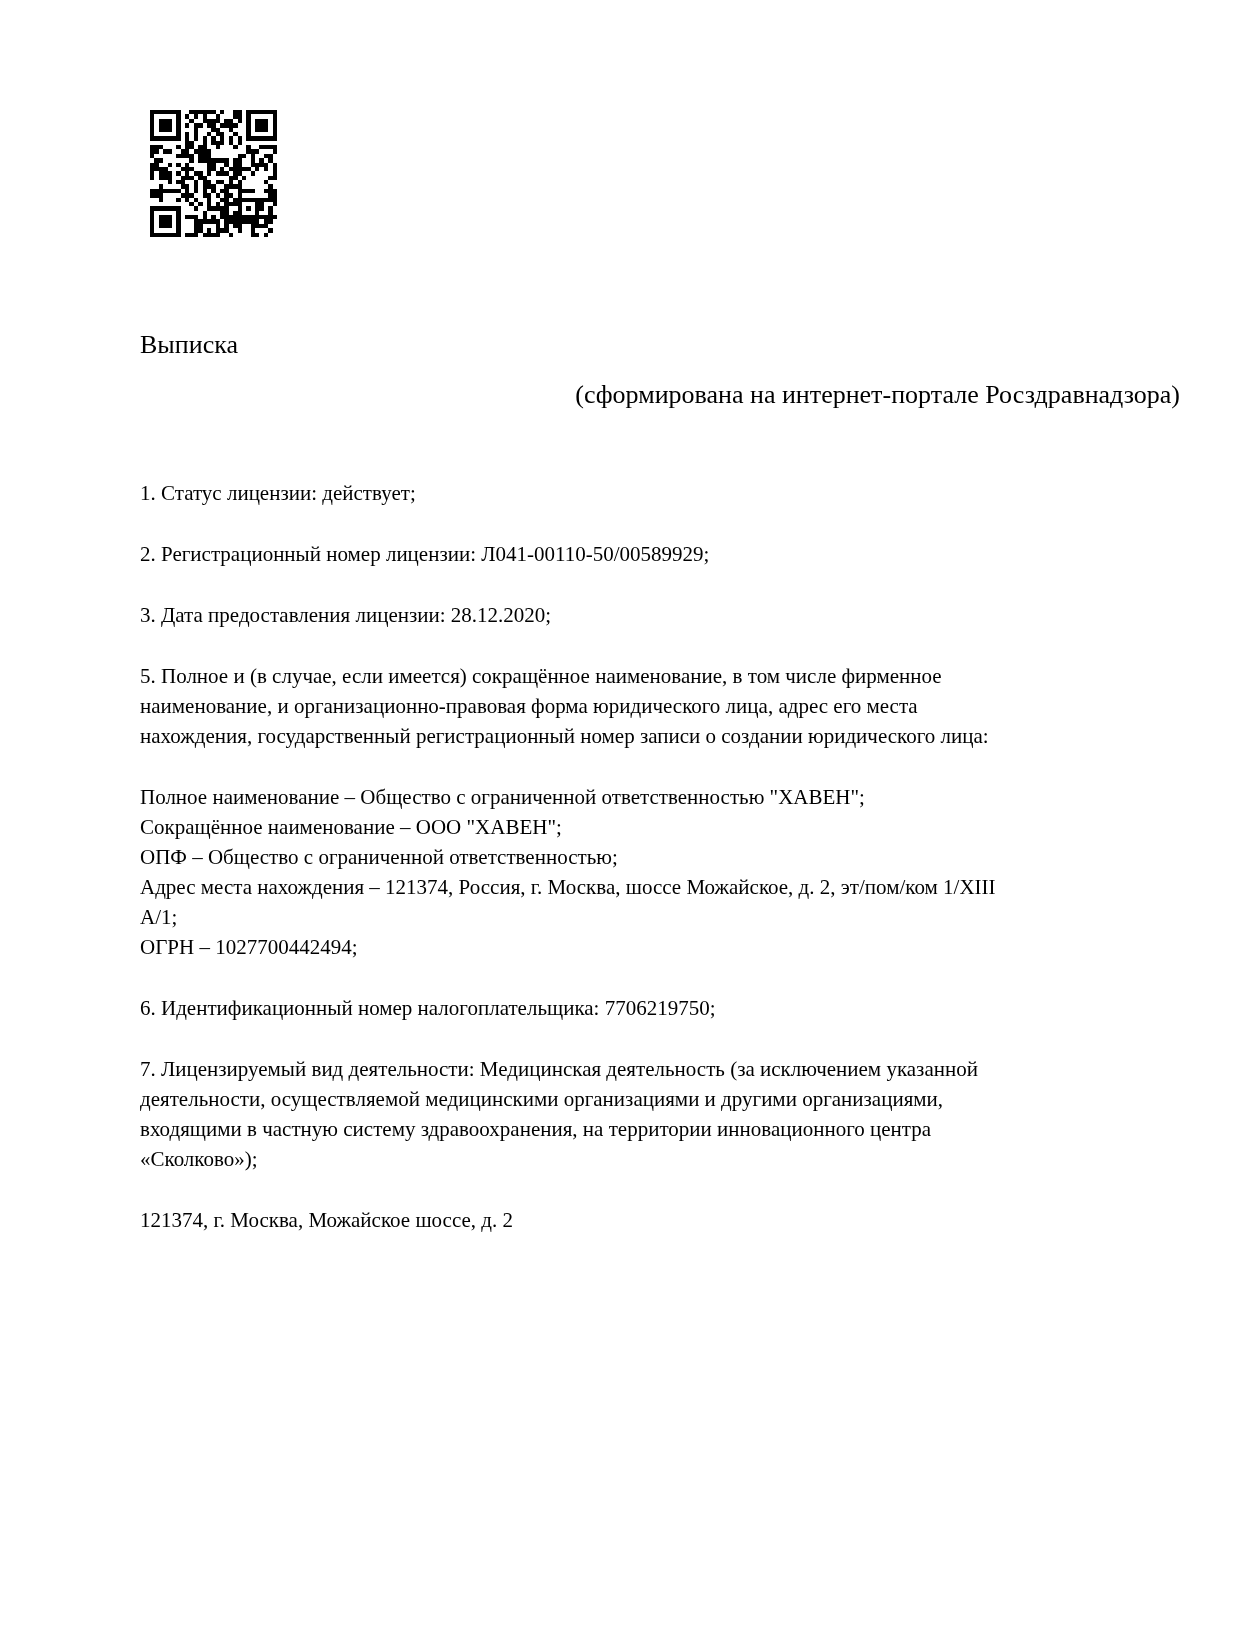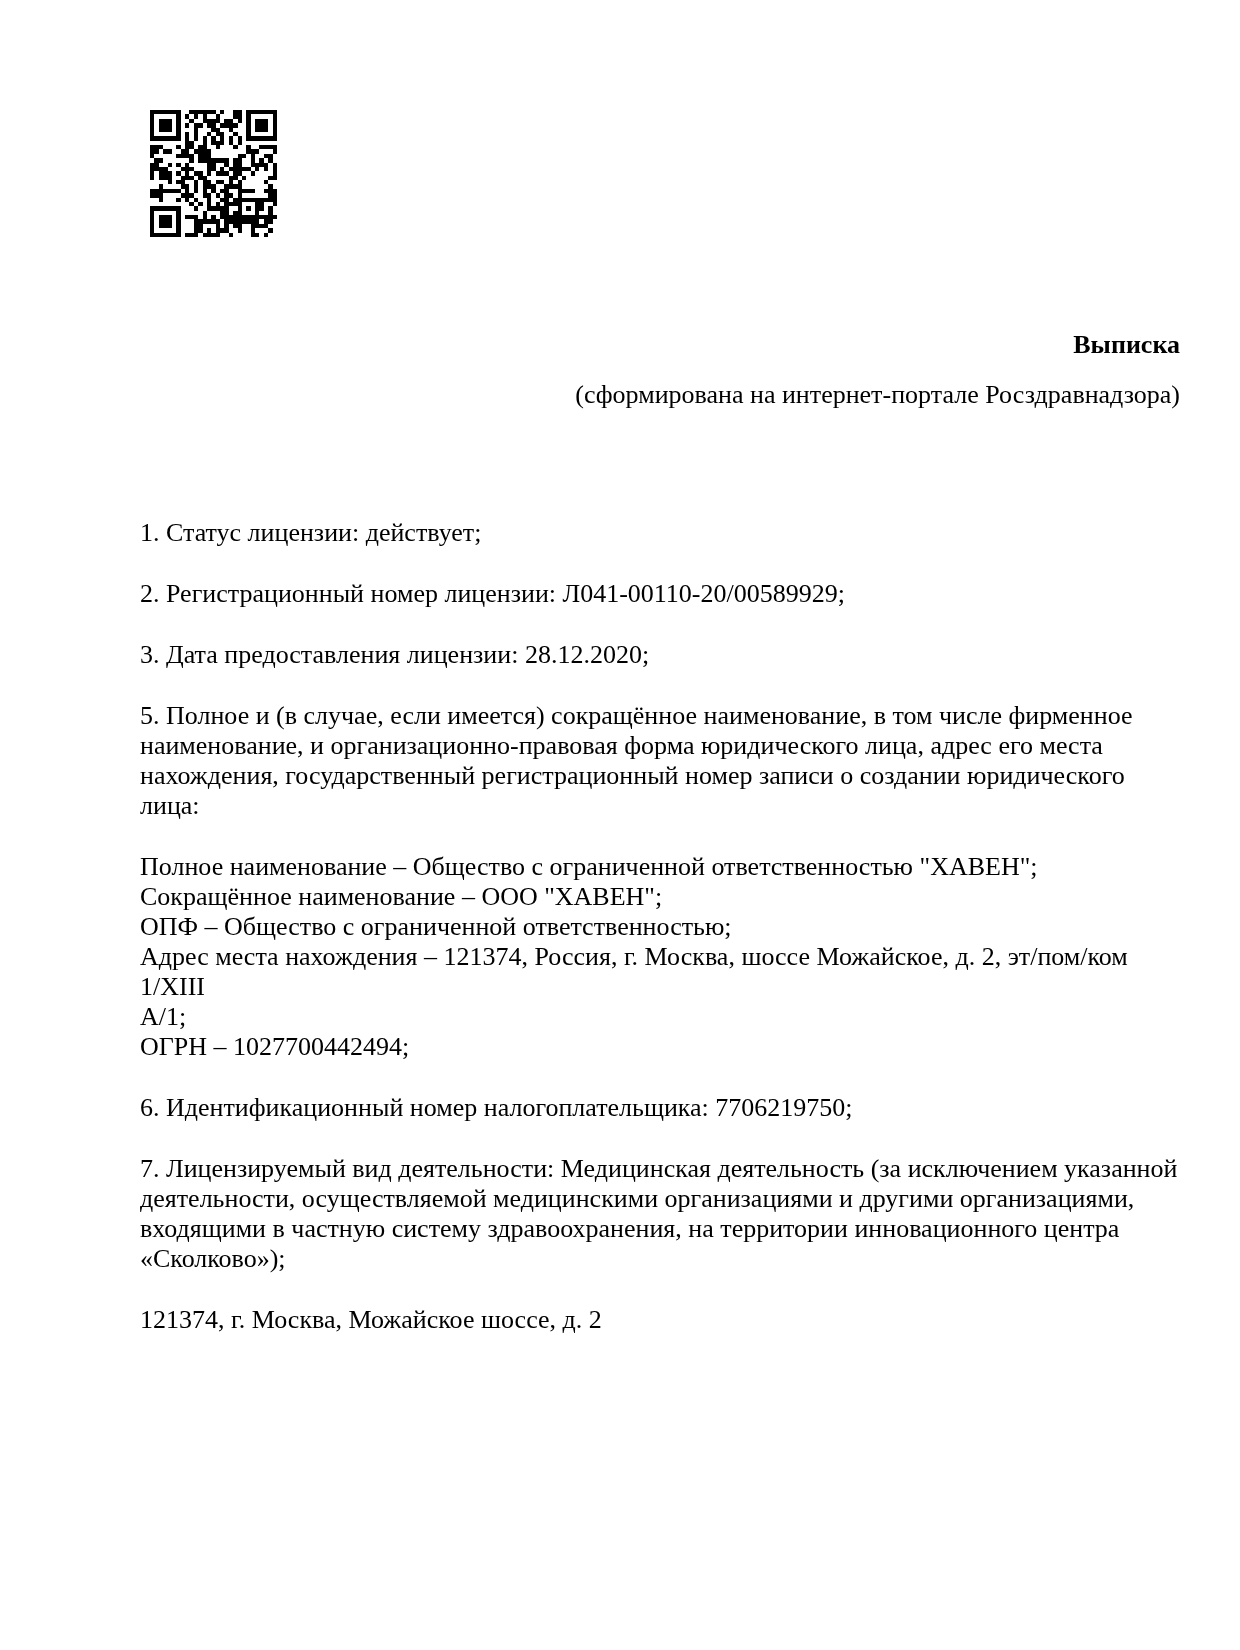--- a/index.html
+++ b/index.html
@@ -18,34 +18,34 @@
     top: 110px;
     width: 127px;
     height: 127px;
   }
   .qr svg { display: block; width: 127px; height: 127px; }
   .content {
     padding: 0 60px 0 140px;
   }
   .doc-title {
     padding-top: 326px;
-    text-align: right;
+    text-align: left;
     font-size: 26px;
-    font-weight: 700;
+    font-weight: 400;
     line-height: 37px;
   }
   .doc-subtitle {
     margin-top: 20px;
     text-align: right;
     font-size: 26px;
     line-height: 24px;
   }
   .doc-body {
-    margin-top: 111px;
-    font-size: 26px;
+    margin-top: 71px;
+    font-size: 21px;
   }
   .doc-body p {
     margin: 0 0 31px 0;
     line-height: 30px;
     white-space: pre-line;
   }
 </style>
 </head>
 <body>
 
@@ -501,21 +501,21 @@
 
   <div class="content">
     <div class="doc-title">
       <div>Выписка</div>
     </div>
 
     <div class="doc-subtitle">(сформирована на интернет-портале Росздравнадзора)</div>
 
     <div class="doc-body">
         <p>1. Статус лицензии: действует;</p>
-        <p>2. Регистрационный номер лицензии: Л041-00110-20/00589929;</p>
+        <p>2. Регистрационный номер лицензии: Л041-00110-50/00589929;</p>
         <p>3. Дата предоставления лицензии: 28.12.2020;</p>
         <p>5. Полное и (в случае, если имеется) сокращённое наименование, в том числе фирменное
 наименование, и организационно-правовая форма юридического лица, адрес его места
 нахождения, государственный регистрационный номер записи о создании юридического лица:</p>
         <p>Полное наименование – Общество с ограниченной ответственностью "ХАВЕН";
 Сокращённое наименование – ООО "ХАВЕН";
 ОПФ – Общество с ограниченной ответственностью;
 Адрес места нахождения – 121374, Россия, г. Москва, шоссе Можайское, д. 2, эт/пом/ком 1/XIII
 А/1;
 ОГРН – 1027700442494;</p>

